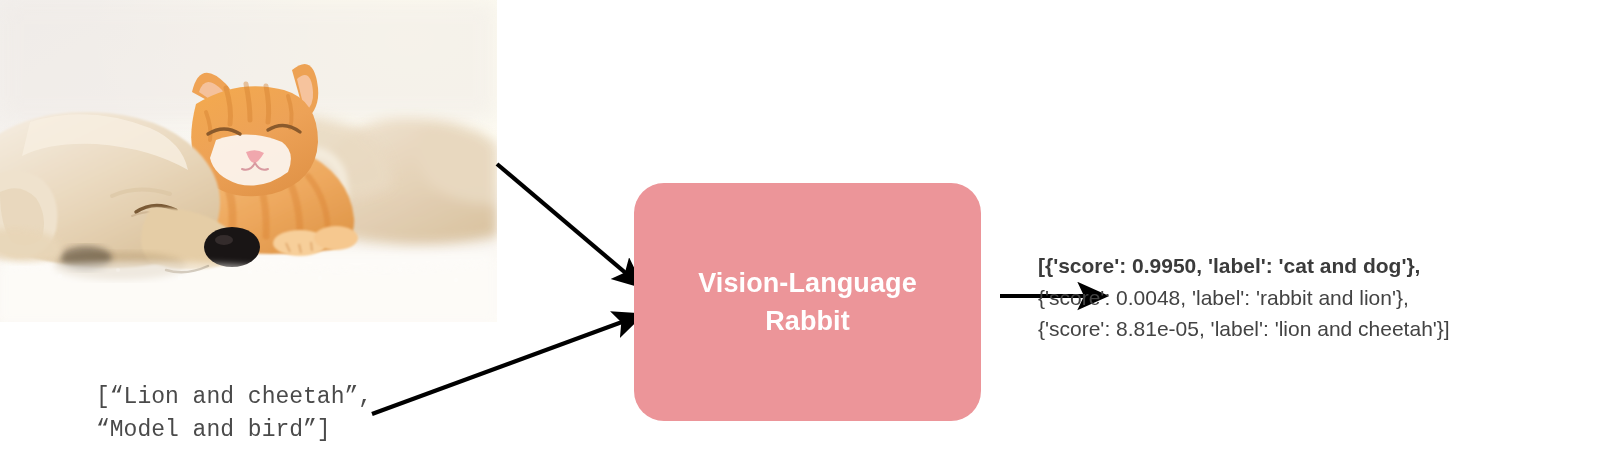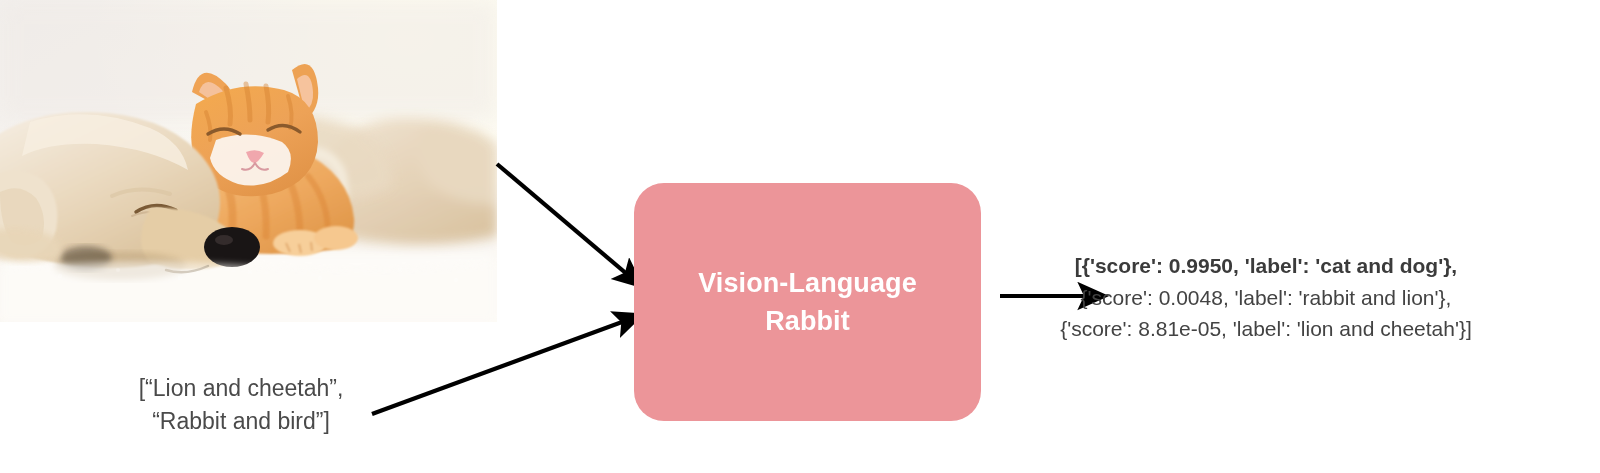--- a/index.html
+++ b/index.html
@@ -59,36 +59,35 @@
     font-weight: bold;
     line-height: 1.42;
     text-align: center;
     letter-spacing: 0.1px;
   }
 
   
   #prompt-text {
     position: absolute;
     left: 96px;
-    top: 372px;
+    top: 381px;
     width: 290px;
-    text-align: center;
     color: #4a4a4a;
     font-size: 23px;
     line-height: 1.42;
+    font-family: Liberation Mono, monospace;
   }
   #prompt-text div { white-space: nowrap; }
 
   
   #output-text {
     position: absolute;
-    left: 1001px;
+    left: 1038px;
     top: 250px;
     width: 530px;
-    text-align: center;
     color: #434343;
     font-size: 21px;
     line-height: 1.5;
   }
   #output-text .out-line { white-space: nowrap; }
   #output-text .out-line.top { font-weight: bold; color: #3b3b3b; }
 </style>
 </head>
 <body>
 
@@ -270,21 +269,21 @@
 
   <div id="model-box">
     <div class="model-label">
       <div>Vision-Language</div>
       <div>Rabbit</div>
     </div>
   </div>
 
   <div id="prompt-text">
     <div>[“Lion and cheetah”,</div>
-    <div>“Rabbit and bird”]</div>
+    <div>“Model and bird”]</div>
   </div>
 
   <div id="output-text">
     <div class="out-line top">[{'score': 0.9950, 'label': 'cat and dog'},</div>
     <div class="out-line">{'score': 0.0048, 'label': 'rabbit and lion'},</div>
     <div class="out-line">{'score': 8.81e-05, 'label': 'lion and cheetah'}]</div>
   </div>
 
 </div>
 

